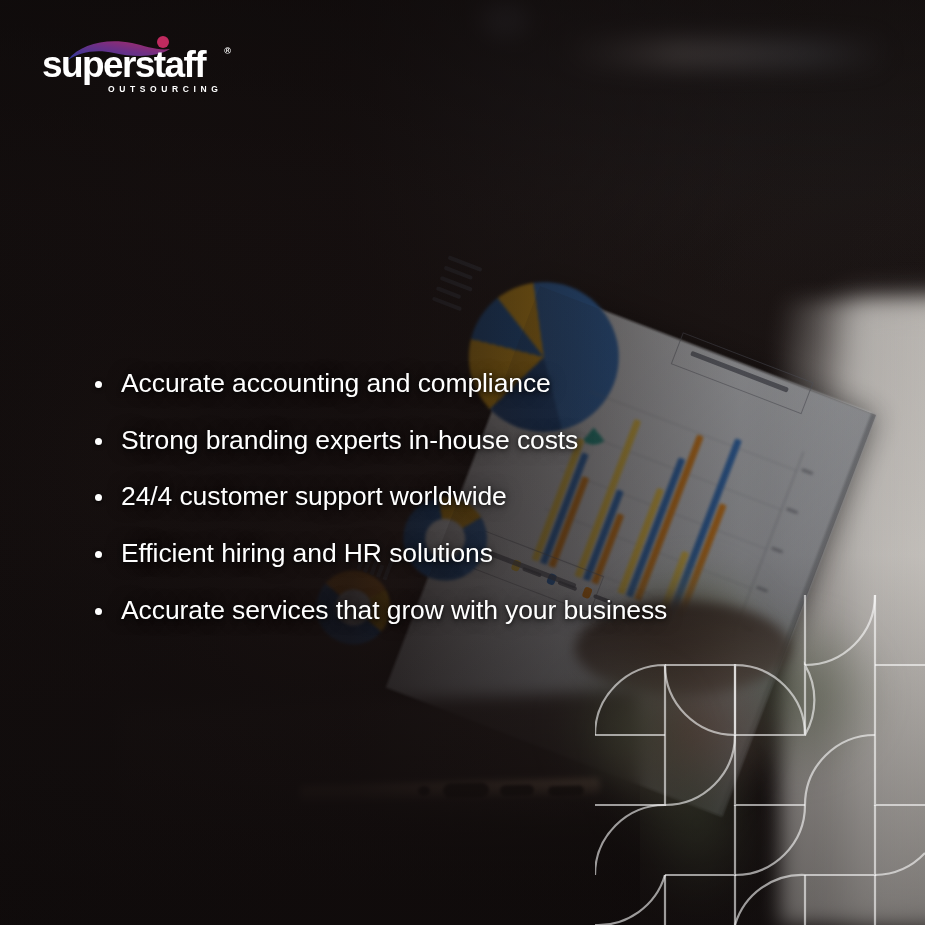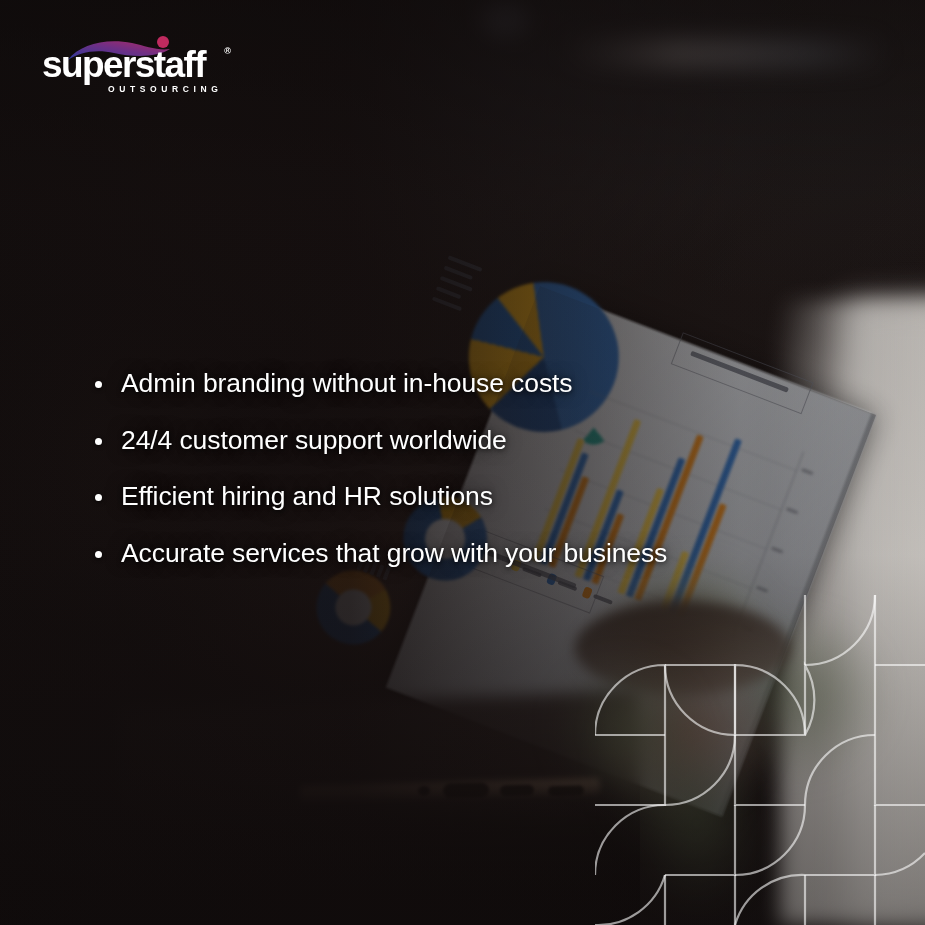--- a/index.html
+++ b/index.html
@@ -431,19 +431,20 @@
       <path d="M2 24 C14 8 40 2 66 7 C80 10 92 15 104 13 C90 22 66 21 48 17 C30 13 14 16 2 24 Z" fill="url(#swg)"></path>
       <circle cx="97" cy="6" r="6" fill="#c02a5f"></circle>
     </svg>
     <span class="logo-word">superstaff</span>
     <span class="logo-reg">®</span>
     <span class="logo-sub">OUTSOURCING</span>
   </div>
 
 
   <ul class="bullets">
-    <li>Admin branding without in-house costs</li>
+    <li>Accurate accounting and compliance</li>
+    <li>Strong branding experts in-house costs</li>
     <li>24/4 customer support worldwide</li>
     <li>Efficient hiring and HR solutions</li>
     <li>Accurate services that grow with your business</li>
   </ul>
 
 </div>
 
 </body></html>

